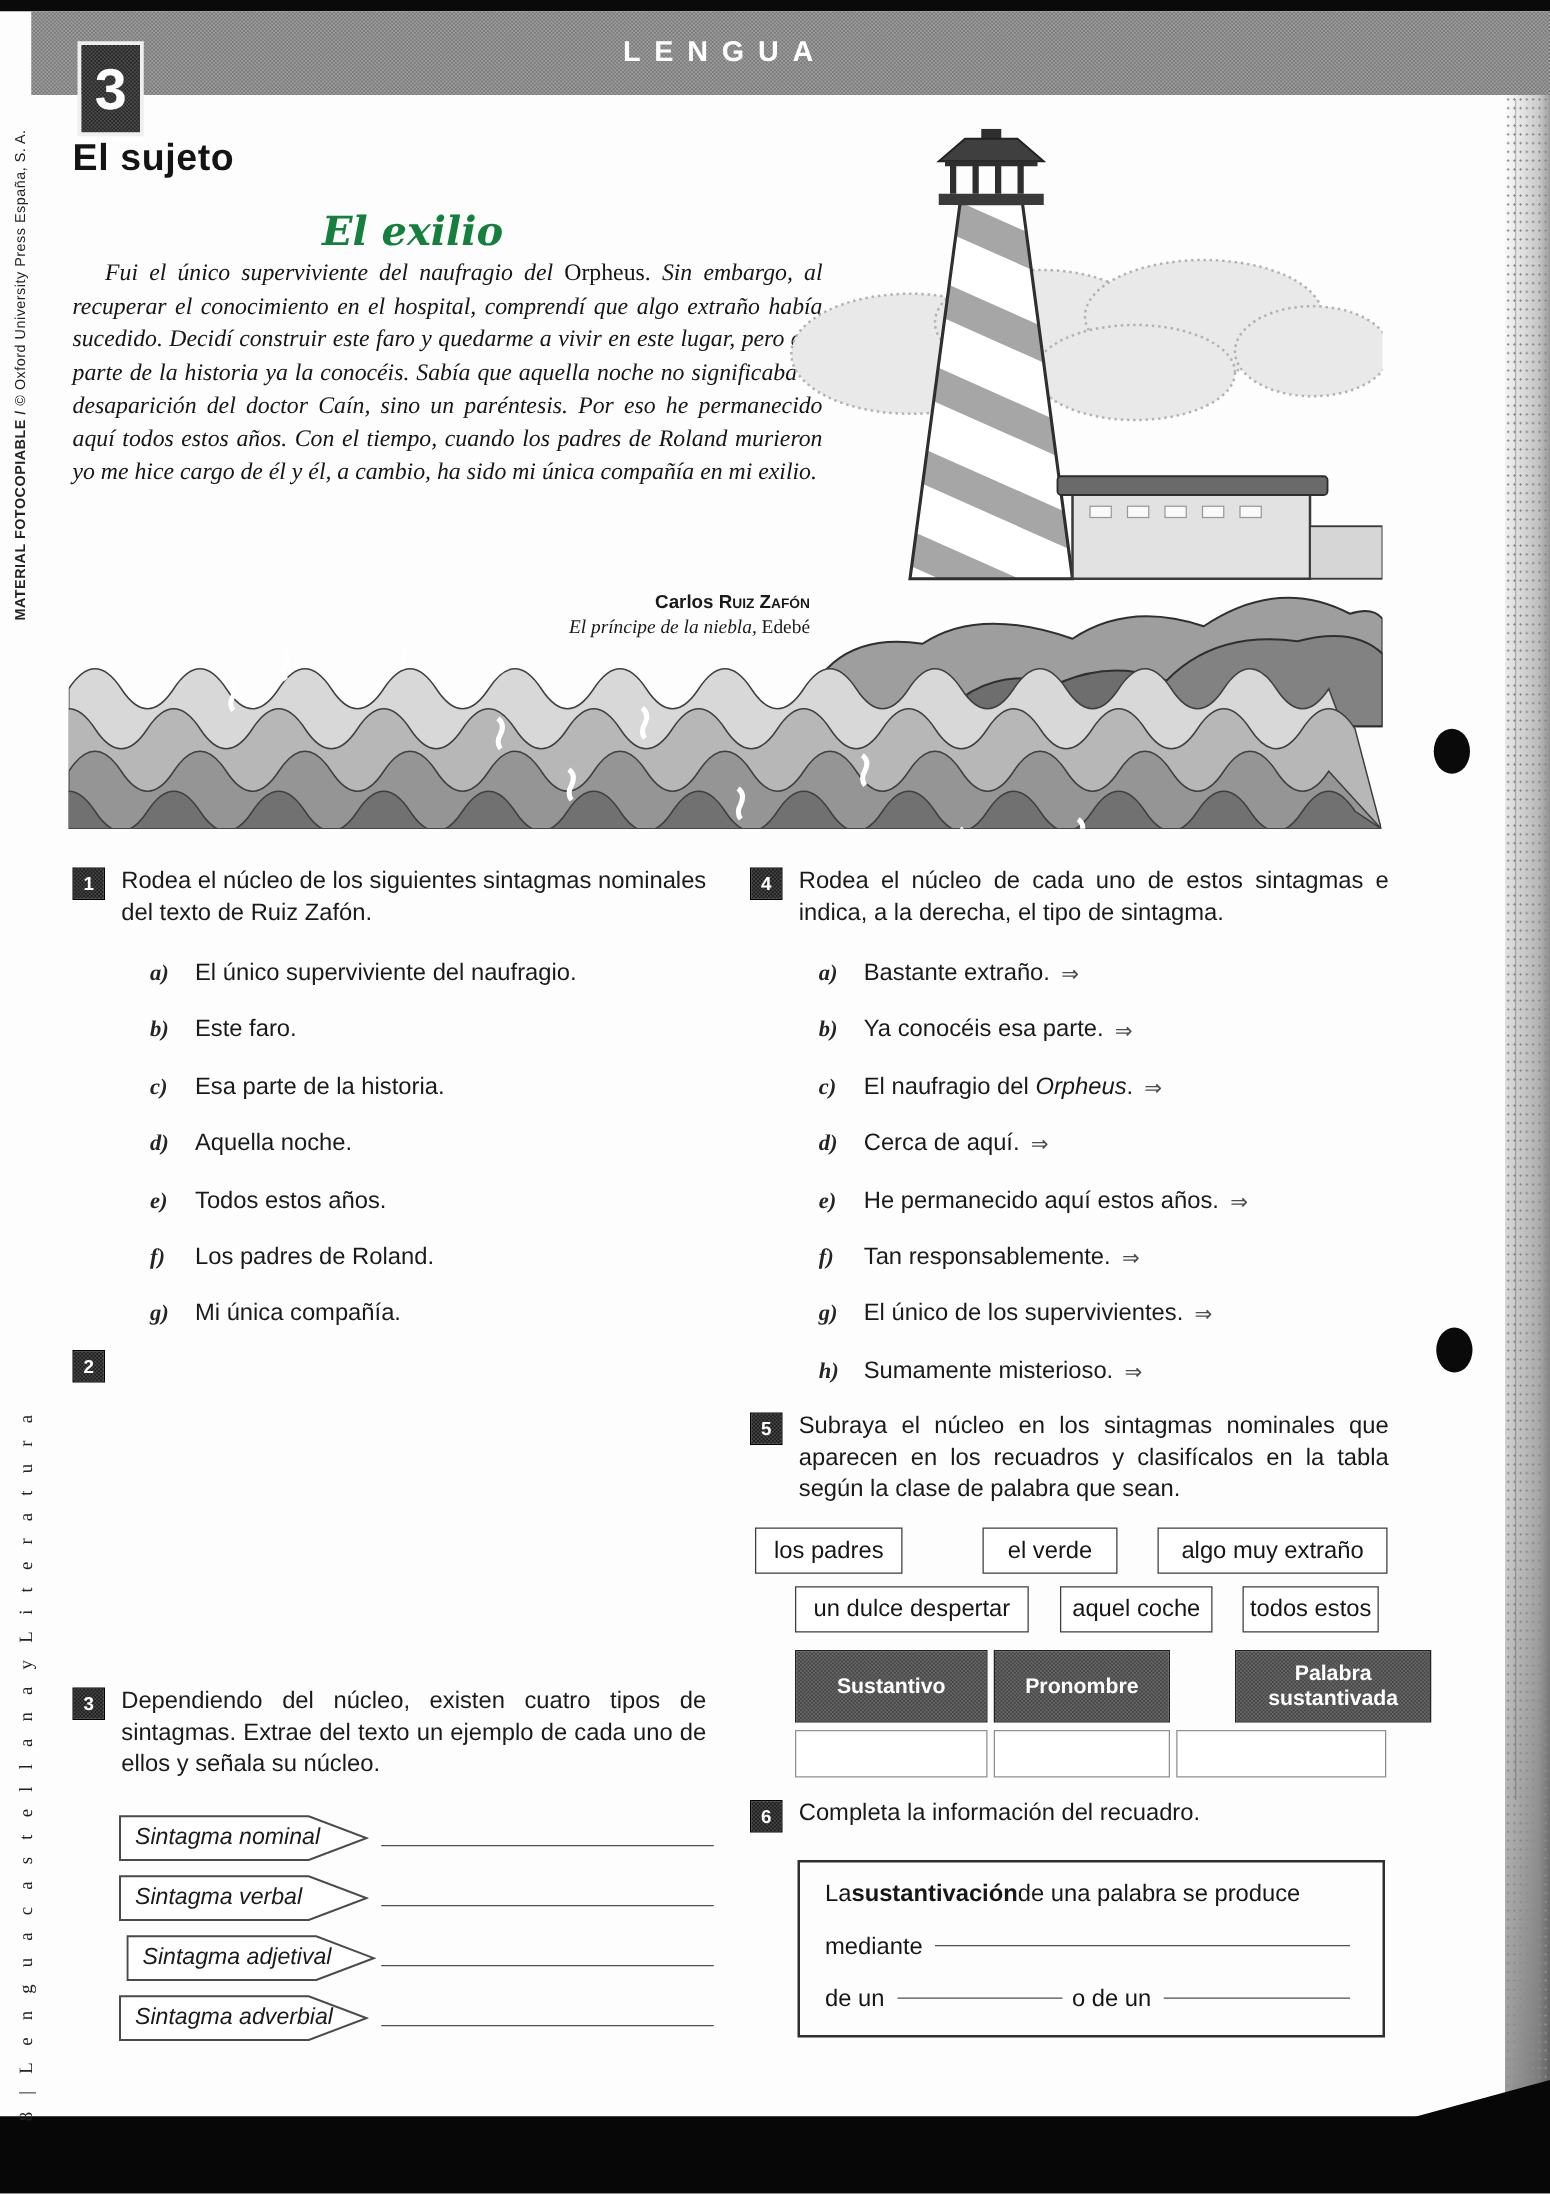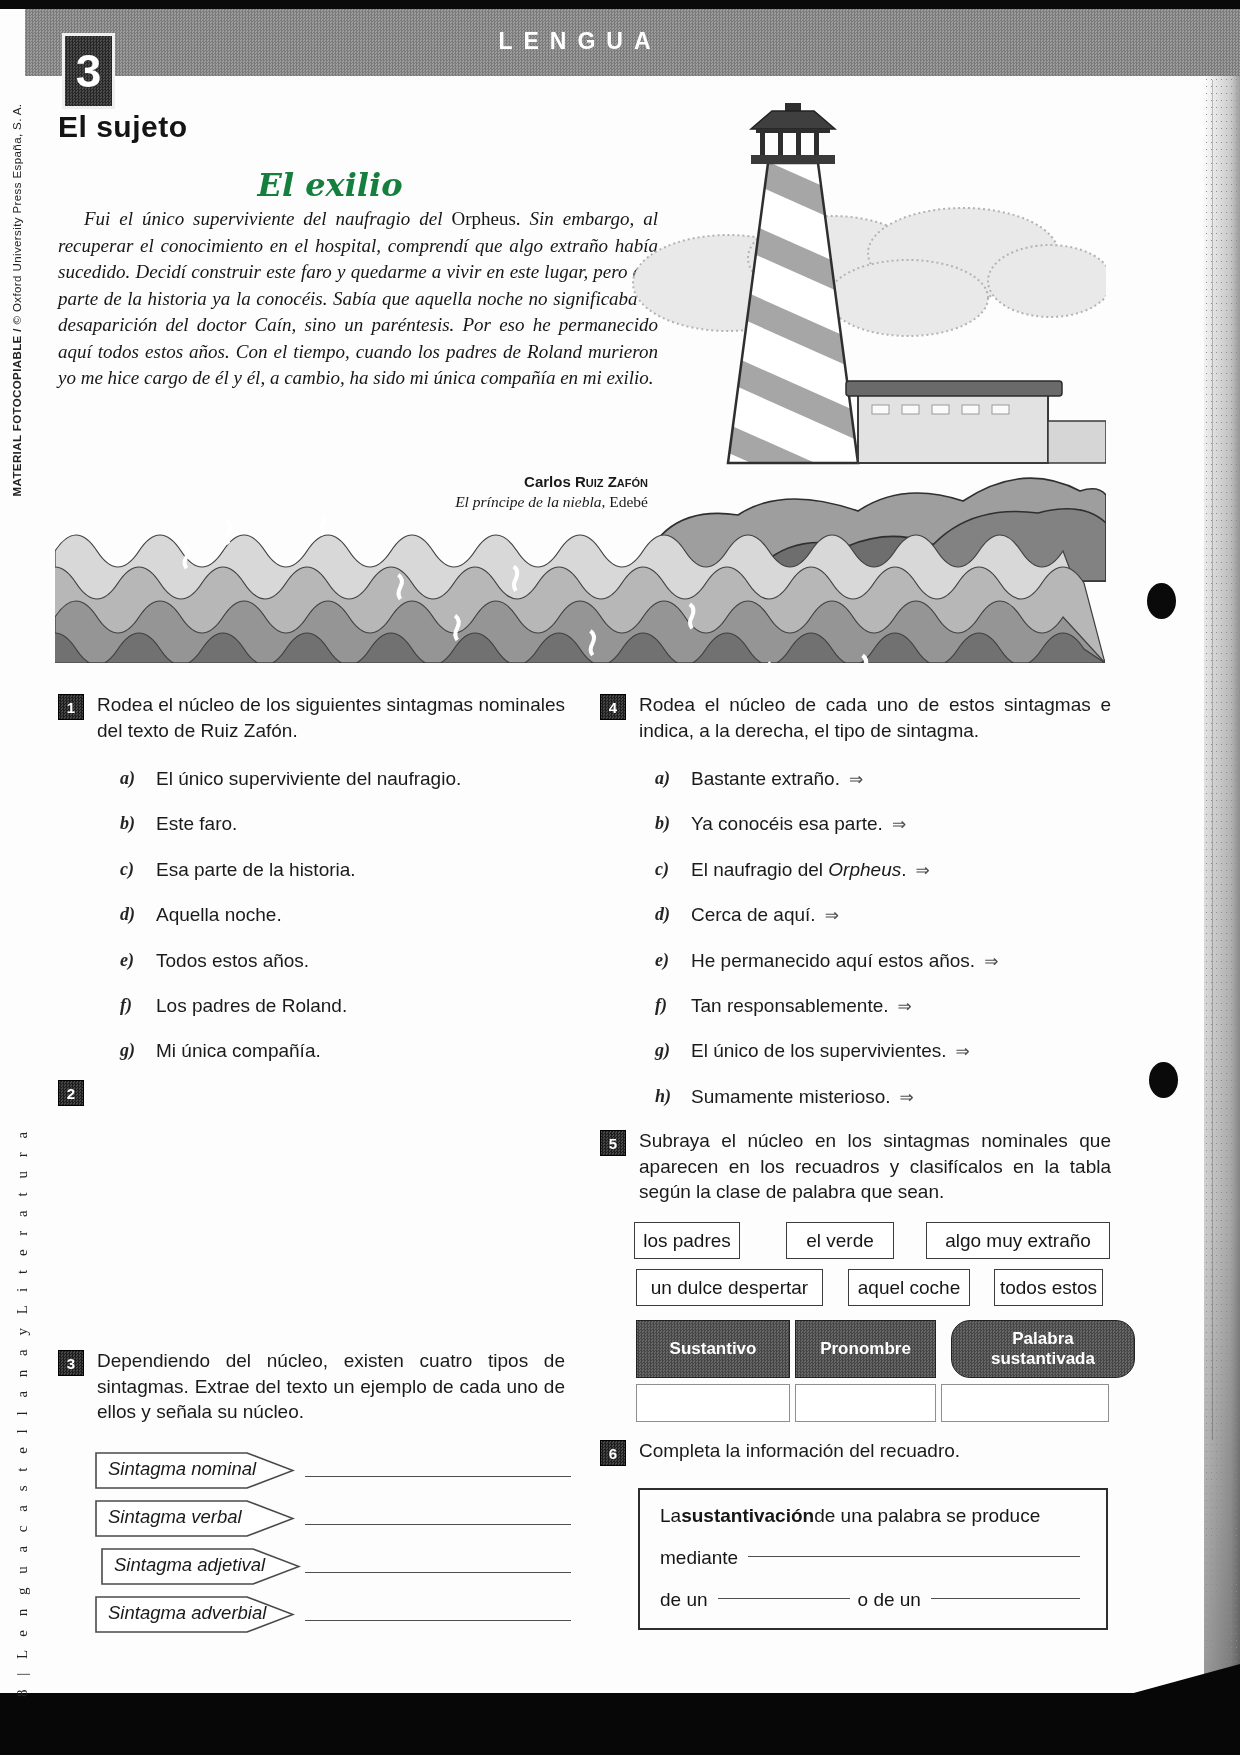--- a/index.html
+++ b/index.html
@@ -312,30 +312,30 @@
     <div class="item-row">
         <span class="item-letter">h)</span>
         <span class="item-text">Sumamente misterioso.</span>
         <span class="arrow">⇒</span>
       </div>
   </div>
 
   <div class="abs badge" style="left:600px;top:1130px;">5</div>
   <div class="abs prompt" style="left:639px;top:1128px;width:472px;">Subraya el núcleo en los sintagmas nominales que aparecen en los recuadros y clasifícalos en la tabla según la clase de palabra que sean.</div>
 
-  <div class="abs wordbox" style="left:634px;top:1222px;width:106px;height:37px;">los padres</div>
+  <div class="abs wordbox" style="left:604px;top:1222px;width:118px;height:37px;">los padres</div>
   <div class="abs wordbox" style="left:786px;top:1222px;width:108px;height:37px;">el verde</div>
   <div class="abs wordbox" style="left:926px;top:1222px;width:184px;height:37px;">algo muy extraño</div>
   <div class="abs wordbox" style="left:636px;top:1269px;width:187px;height:37px;">un dulce despertar</div>
   <div class="abs wordbox" style="left:848px;top:1269px;width:122px;height:37px;">aquel coche</div>
   <div class="abs wordbox" style="left:994px;top:1269px;width:109px;height:37px;">todos estos</div>
 
   <div class="abs thead" style="left:636px;top:1320px;width:154px;height:58px;">Sustantivo</div>
   <div class="abs thead" style="left:795px;top:1320px;width:141px;height:58px;">Pronombre</div>
-  <div class="abs thead" style="left:951px;top:1320px;width:184px;height:58px;border-radius:19px;">Palabra sustantivada</div>
+  <div class="abs thead" style="left:988px;top:1320px;width:157px;height:58px;">Palabra sustantivada</div>
   <div class="abs tcell" style="left:636px;top:1384px;width:154px;height:38px;"></div>
   <div class="abs tcell" style="left:795px;top:1384px;width:141px;height:38px;"></div>
   <div class="abs tcell" style="left:941px;top:1384px;width:168px;height:38px;"></div>
 
   <div class="abs badge" style="left:600px;top:1440px;">6</div>
   <div class="abs prompt" style="left:639px;top:1438px;width:472px;">Completa la información del recuadro.</div>
   <div class="abs infobox">
     <div class="ib-line">
       <span>La </span>
         <b>sustantivación</b>

